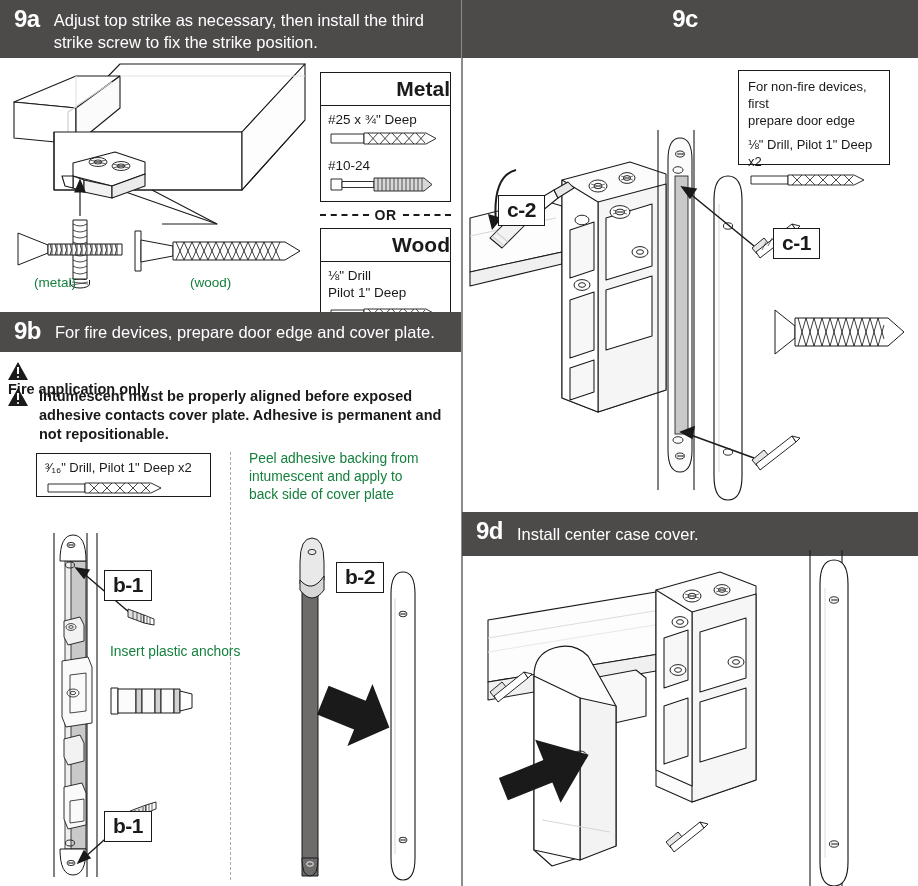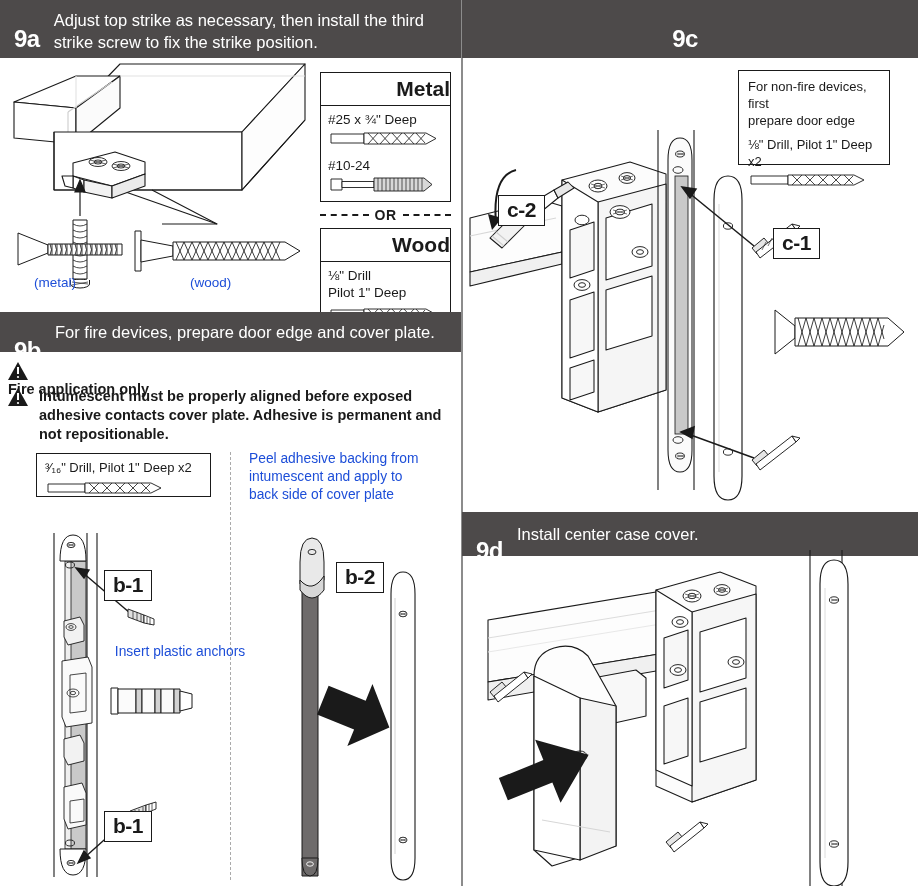--- a/index.html
+++ b/index.html
@@ -28,21 +28,20 @@
     background: #4d4a4a;
     color: #ffffff;
     display: flex;
     align-items: flex-start;
     padding: 7px 10px 6px 14px;
   }
   .sec-num {
     font-size: 24px; font-weight: bold; line-height: 22px;
     margin-right: 14px; flex: 0 0 auto; letter-spacing: -0.5px;
     padding-top: 1px;
-    margin-top: 20px;
   }
   .sec-text {
     font-size: 16.5px; line-height: 22px; font-weight: normal;
     padding-top: 2px;
   }
 
   #hdr-9a { left: 0; top: 0; width: 461px; height: 58px; }
   #hdr-9b { left: 0; top: 312px; width: 461px; height: 40px; }
   #hdr-9c { left: 462px; top: 0; width: 456px; height: 58px; justify-content: center; }
   #hdr-9d { left: 462px; top: 512px; width: 456px; height: 44px; }
@@ -100,24 +99,24 @@
   }
   #tag-b1a { left: 104px; top: 545px; }
   #tag-b1b { left: 104px; top: 786px; }
   #tag-b2  { left: 336px; top: 537px; }
   #tag-c2  { left: 498px; top: 170px; }
   #tag-c1  { left: 773px; top: 203px; }
 
   
   .caption {
     position: absolute;
-    font-size: 13.8px; line-height: 18px; color: #1d4ed8;
+    font-size: 13.8px; line-height: 18px; color: #15803d;
   }
   #cap-peel { left: 249px; top: 450px; width: 185px; }
-  #cap-anchors { left: 110px; top: 643px; width: 140px; text-align: center; }
+  #cap-anchors { left: 110px; top: 643px; width: 140px; }
   #cap-film { left: 506px; top: 643px; width: 150px; }
   #cap-metal { left: 34px; top: 274px; font-size: 13.5px; }
   #cap-wood  { left: 190px; top: 274px; font-size: 13.5px; }
 
   
   #dash-9b {
     position: absolute; left: 230px; top: 452px;
     width: 0; height: 428px;
     border-left: 1.5px dashed #aaaaaa;
   }

